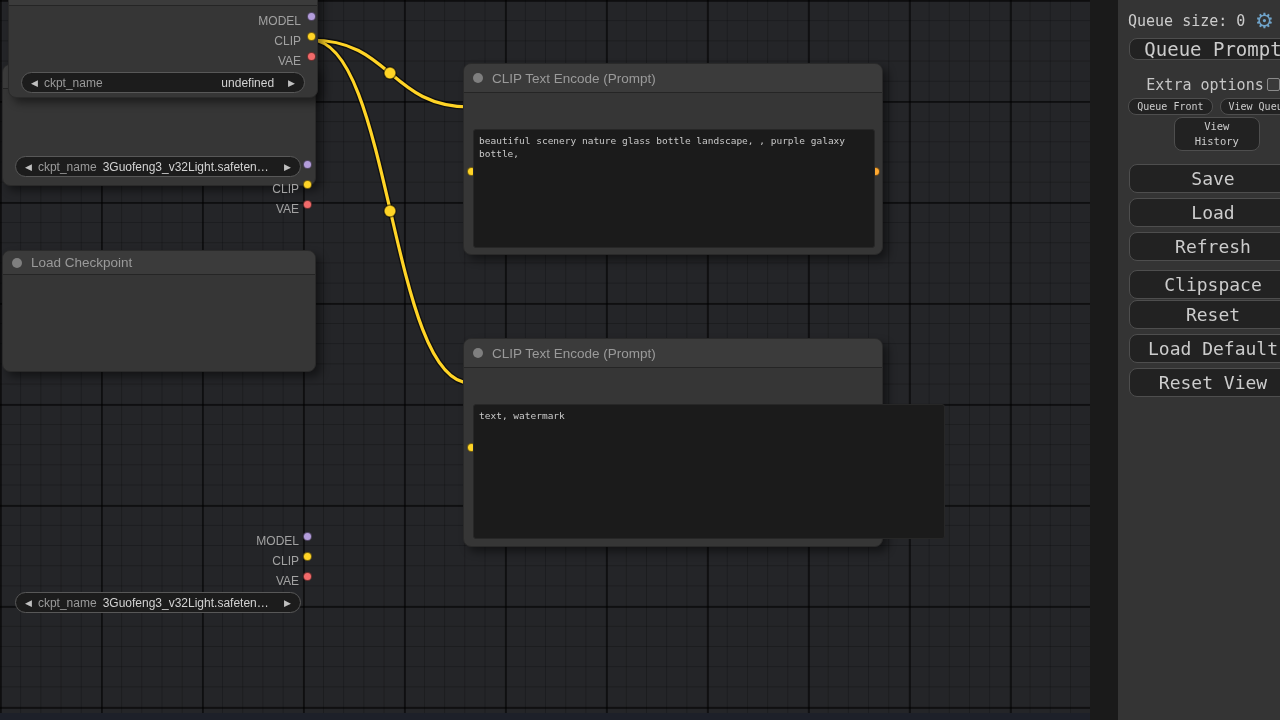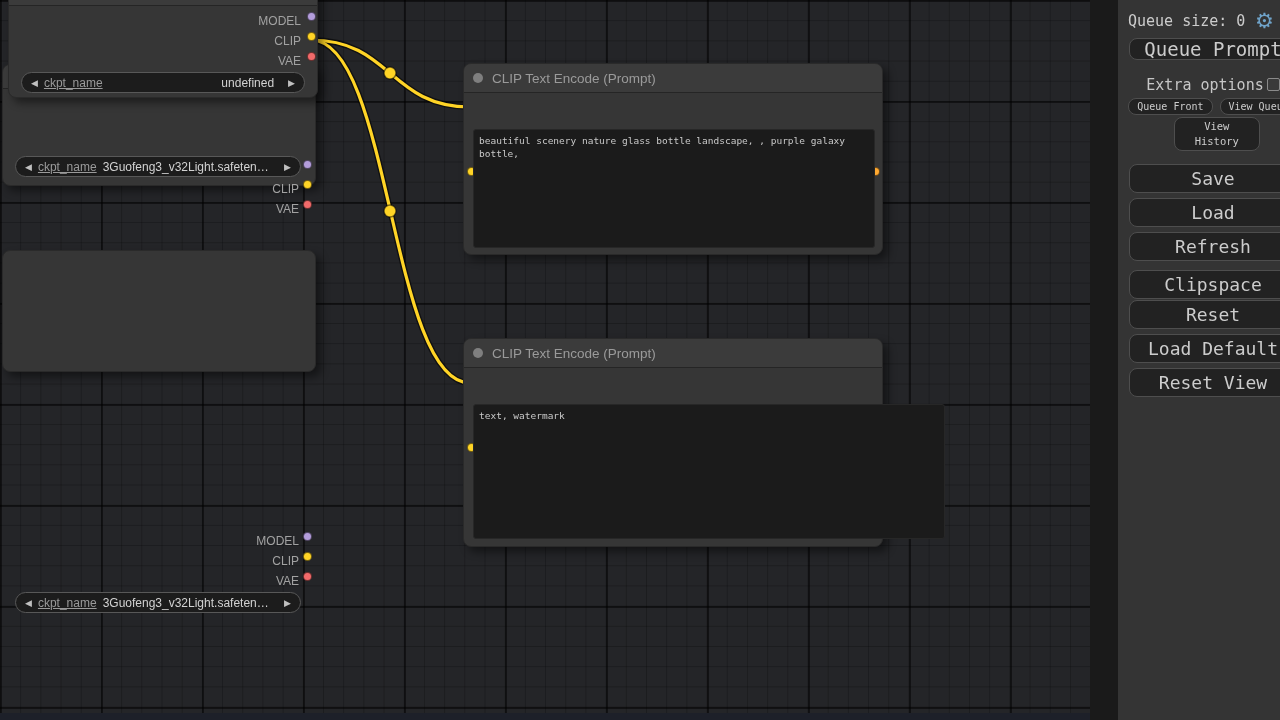--- a/index.html
+++ b/index.html
@@ -63,21 +63,21 @@
     position:absolute; left:19px; color:#b0b0b0; font-size:12px;
     line-height:12px; white-space:nowrap;
   }
   .widget {
     position:absolute; height:21px; background:#1c1c1c;
     border:1px solid #585858; border-radius:11px;
     display:flex; align-items:center; padding:0 9px;
     font-size:12px; white-space:nowrap; overflow:hidden;
   }
   .widget .arrow { color:#c0c0c0; font-size:9px; flex:0 0 auto; }
-  .widget .wlabel { color:#9a9a9a; margin:0 6px; flex:0 0 auto;text-decoration:underline; }
+  .widget .wlabel { color:#9a9a9a; margin:0 6px; flex:0 0 auto; }
   .widget .wvalue { color:#d2d2d2; flex:1 1 auto; overflow:hidden; }
   .widget .wvalue.right { text-align:right; padding-right:14px; }
   .prompt-box {
     position:absolute; background:#1b1b1b; border:1px solid #272727;
     border-radius:3px; resize:none; overflow:hidden;
     color:#c9c9c9; font-family:"DejaVu Sans Mono", monospace;
     font-size:9.5px; line-height:13px; padding:4px 5px; outline:none;
   }
 
   
@@ -163,20 +163,24 @@
     <span class="port-dot vae" style="left:298px; top:70px;"></span>
     <div class="widget" style="left:12px; right:12px; top:90px;">
       <span class="arrow">◀</span>
       <span class="wlabel">ckpt_name</span>
       <span class="wvalue right">undefined</span>
       <span class="arrow">▶</span>
     </div>
   </div>
 
   <div class="node" style="left:2px; top:250px; width:314px; height:122px; z-index:8;">
+    <div class="node-title">
+      <span class="collapse-dot"></span>
+      <span>Load Checkpoint</span>
+    </div>
     <span class="out-label" style="top:284px;">MODEL</span>
     <span class="out-label" style="top:304px;">CLIP</span>
     <span class="out-label" style="top:324px;">VAE</span>
     <span class="port-dot model" style="left:300px; top:281px;"></span>
     <span class="port-dot clipc" style="left:300px; top:301px;"></span>
     <span class="port-dot vae" style="left:300px; top:321px;"></span>
     <div class="widget" style="left:12px; right:14px; top:341px;">
       <span class="arrow">◀</span>
       <span class="wlabel">ckpt_name</span>
       <span class="wvalue">3Guofeng3_v32Light.safeten…</span>

